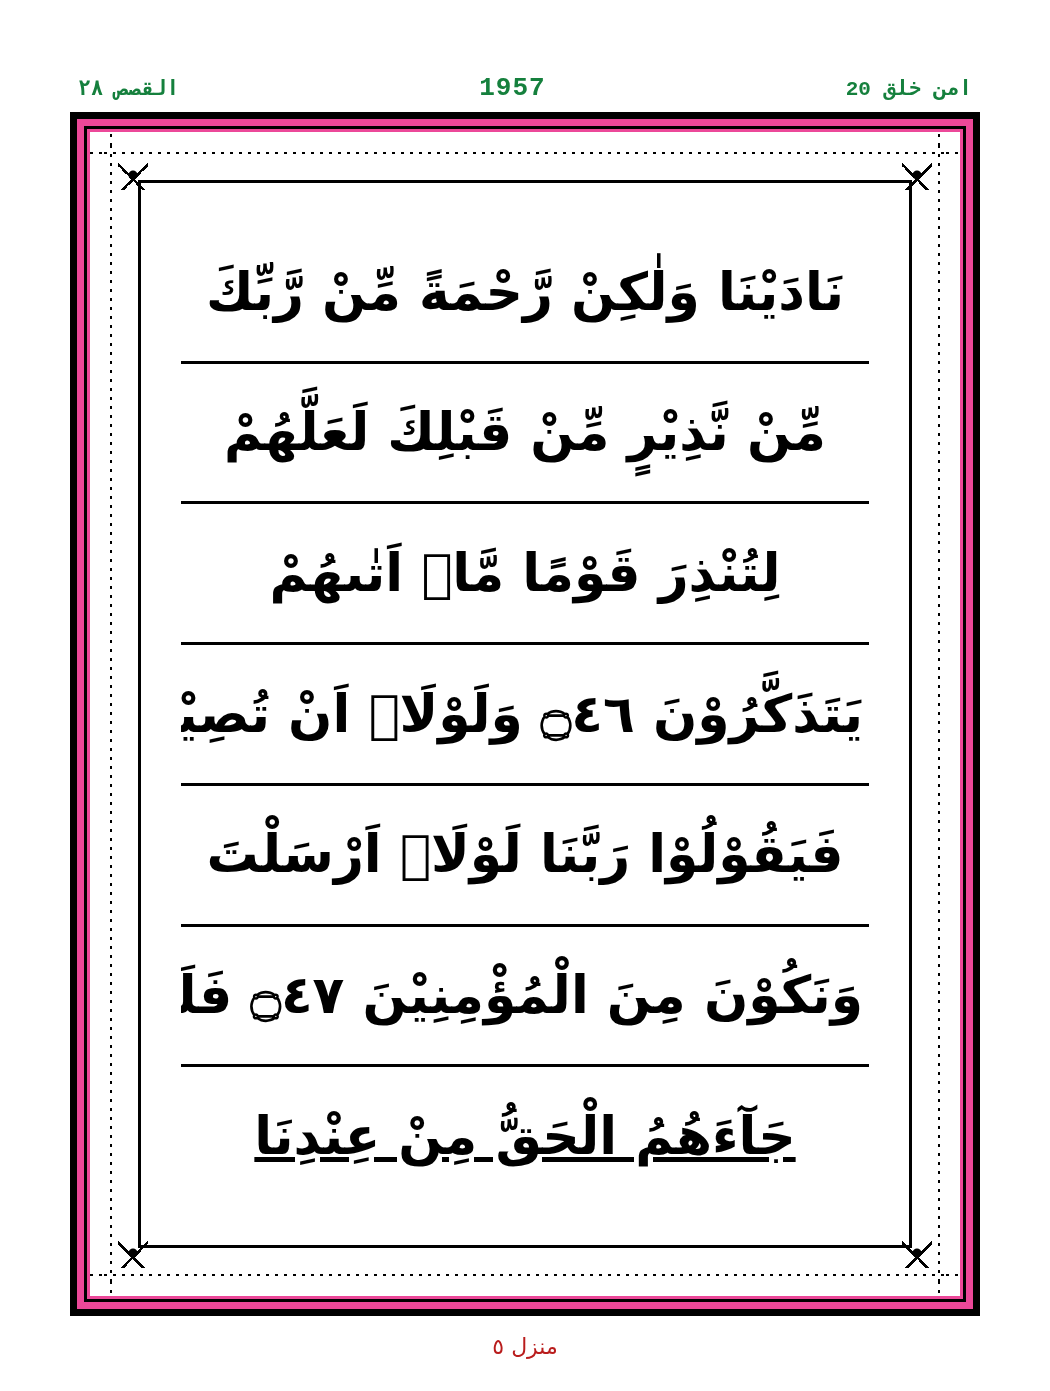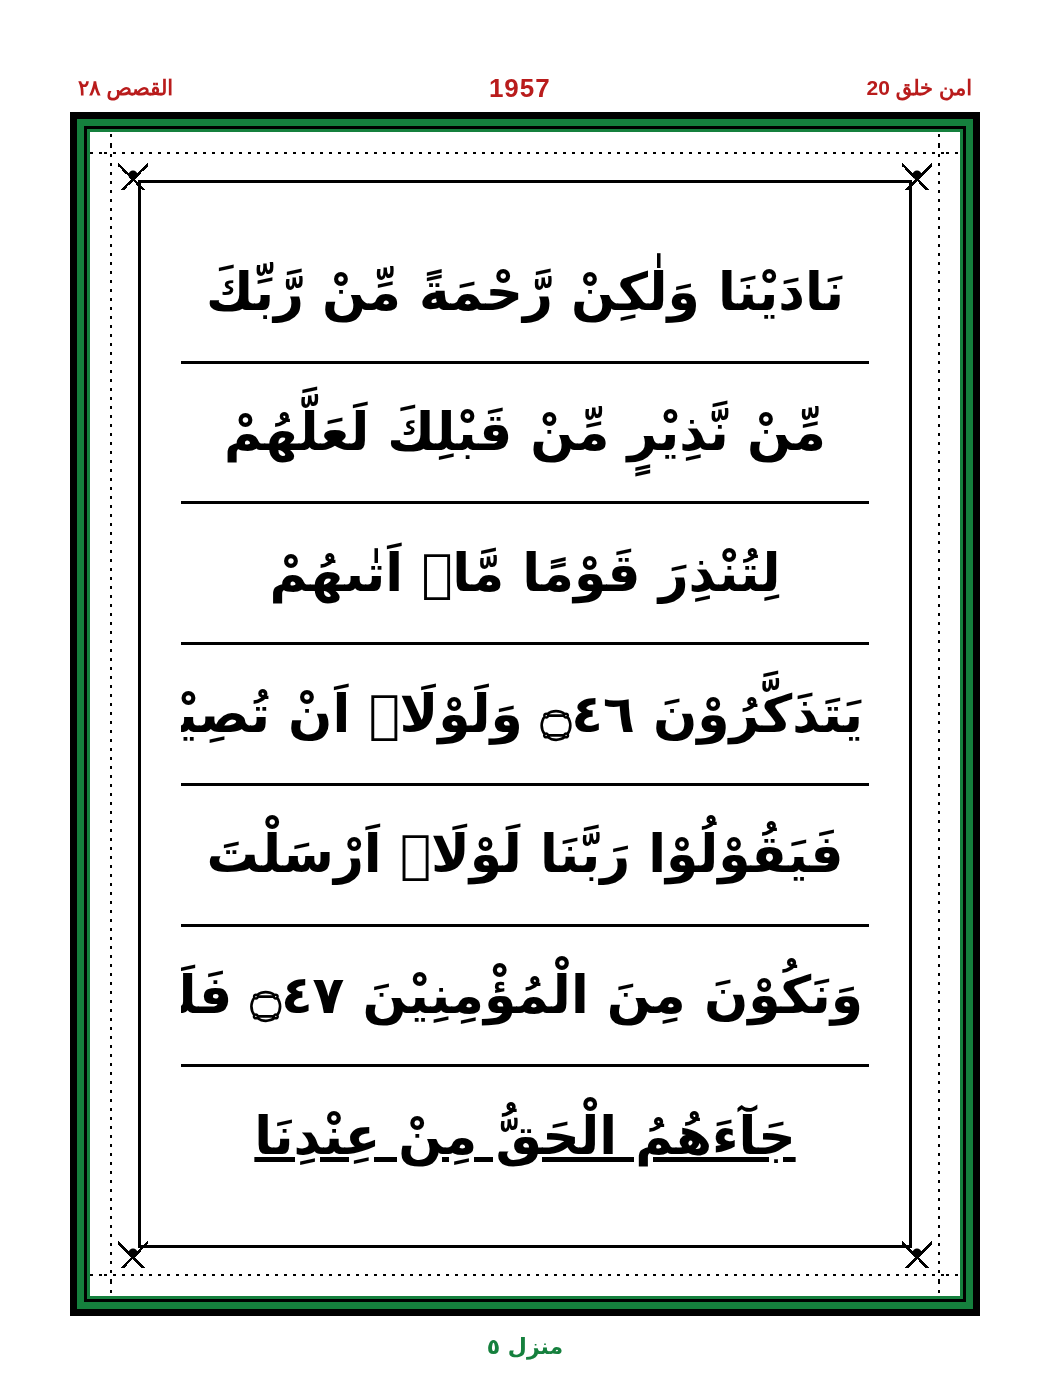--- a/index.html
+++ b/index.html
@@ -26,43 +26,43 @@
     top: 68px;
     left: 78px;
     right: 78px;
     height: 40px;
     display: flex;
     align-items: center;
     justify-content: space-between;
     direction: rtl;
   }
   .header-item {
-    font-family: Liberation Sans, sans-serif;
+    font-family: Liberation Mono, monospace;
     font-size: 21px;
-    color: #b91c1c;
+    color: #15803d;
     white-space: nowrap;
     font-weight: bold;
     text-align: center;
   }
   .header-center {
     font-size: 26px;
     letter-spacing: 1px;
     font-weight: bold;
   }
 
   
   .frame-outer {
     position: absolute;
     top: 112px;
     left: 70px;
     width: 910px;
     height: 1204px;
     border: 7px solid #000000;
     box-sizing: border-box;
-    background: #15803d;
+    background: #ec4899;
     padding-left: 22px;
   }
   .frame-mid {
     position: absolute;
     top: 7px;
     left: 7px;
     right: 7px;
     bottom: 7px;
     border: 3px solid #000000;
     box-sizing: border-box;
@@ -153,22 +153,22 @@
     position: absolute;
     bottom: 32px;
     left: 0;
     width: 100%;
     text-align: center;
     direction: rtl;
   }
   .footer-text {
     font-family: "DejaVu Sans", sans-serif;
     font-size: 22px;
-    color: #15803d;
-    font-weight: bold;
+    color: #b91c1c;
+    font-weight: normal;
   }
 </style>
 </head>
 <body>
 
 <div class="page">
 
   <div class="header">
     <span class="header-item">امن خلق 20</span>
     <span class="header-item header-center">1957</span>

